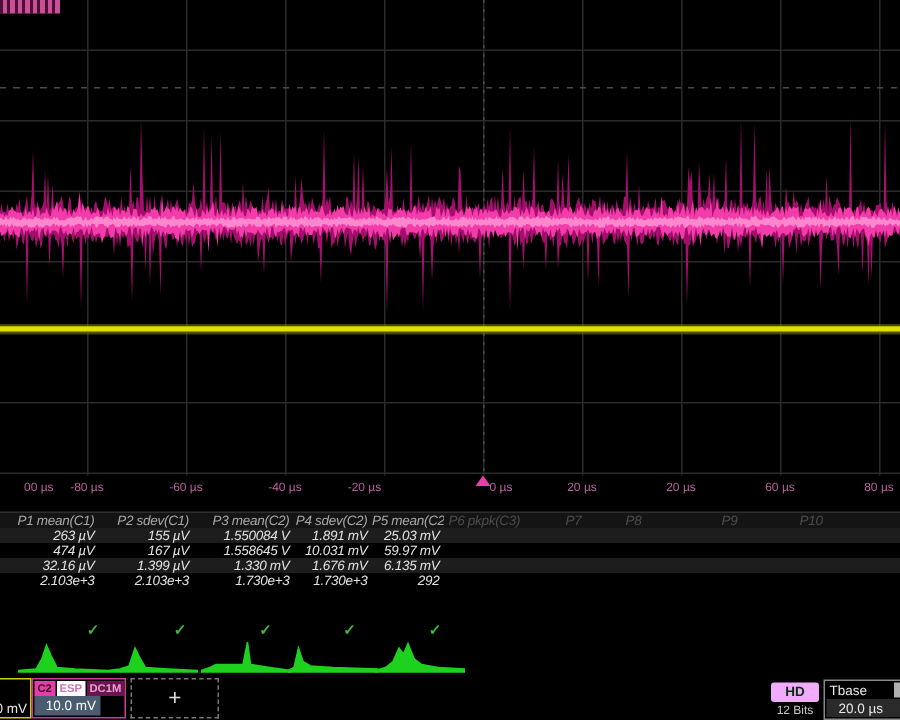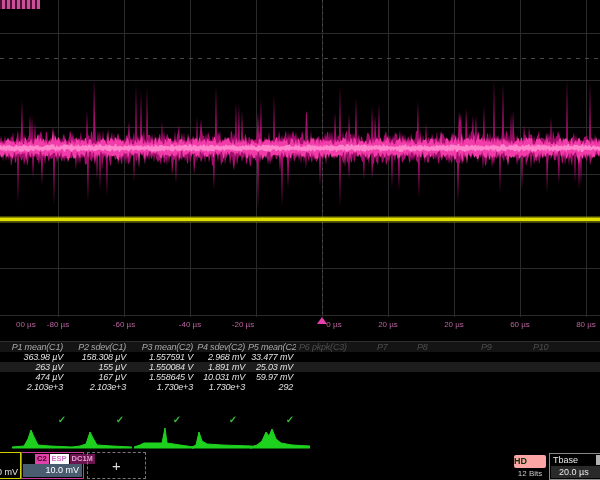--- a/index.html
+++ b/index.html
@@ -32,31 +32,31 @@
   .c0{width:66px;} .c1{width:63px;} .c2{width:67px;} .c3{width:52px;} .c4{width:48px;}
   .dimhdr{position:absolute;top:0;font-size:9px;line-height:10px;color:#4d4d4d;white-space:nowrap;}
   .chk{position:absolute;top:414px;font-size:10px;font-weight:bold;color:#3dbb3d;transform:translateX(-50%);}
   
   .histicon{position:absolute;top:426px;}
   
   .descbox{position:absolute;top:452px;height:27px;box-sizing:border-box;}
   #c1-box{left:-34px;width:55px;border:1px solid #cfcf00;}
   #c1-value{position:absolute;right:2px;bottom:1px;font-size:9px;color:#e8e8e8;}
   #c2-box{left:21px;width:63px;border:1px solid #cc3a9a;}
-  #c2-badges{position:absolute;left:1px;top:1px;display:flex;gap:1px;margin-left:12px;}
+  #c2-badges{position:absolute;left:1px;top:1px;display:flex;gap:1px;}
   #c2-badges span{font-size:7.5px;line-height:10px;padding:0 2px;font-weight:bold;}
   #c2-chan{background:#e040a8;color:#38001f;}
   #c2-esp{background:#ffffff;color:#d070c0;}
   #c2-coupling{background:#6a1450;color:#e8a0d0;}
-  #c2-value{position:absolute;left:1px;right:1px;bottom:1px;height:13px;background:#4a5c70;
+  #c2-value{position:absolute;left:1px;right:16px;bottom:1px;height:13px;background:#4a5c70;
       color:#fff;font-size:9px;line-height:13px;text-align:right;padding-right:3px;}
   #add-box{left:87px;width:59px;border:1px dashed #777;color:#ddd;
       text-align:center;font-size:15px;line-height:25px;}
-  #hd-badge{position:absolute;left:514px;top:455px;width:32px;height:13px;background:#fca5a5;
-      border-radius:2px;color:#043004;font-size:9px;font-weight:bold;line-height:13px;}
+  #hd-badge{position:absolute;left:514px;top:455px;width:32px;height:13px;background:#f0abfc;
+      border-radius:2px;color:#043004;font-size:9px;font-weight:bold;text-align:center;line-height:13px;}
   #bits-label{position:absolute;left:510px;top:469px;width:40px;text-align:center;
       color:#c8c8c8;font-size:8px;}
   #tbase-box{position:absolute;left:549px;top:453px;width:62px;height:27px;
       box-sizing:border-box;border:1px solid #888;}
   #tbase-label{position:absolute;left:3px;top:1px;font-size:9px;color:#e8e8e8;}
   #tbase-tab{position:absolute;right:2px;top:1px;width:12px;height:10px;background:#b0b0b0;}
   #tbase-value{position:absolute;left:1px;right:1px;bottom:1px;height:12px;background:#2a2a2a;
       color:#e8e8e8;font-size:9px;line-height:12px;padding-left:8px;}
 </style>
 </head>
@@ -116,40 +116,40 @@
         <span class="cell c2">P3 mean(C2)</span>
         <span class="cell c3">P4 sdev(C2)</span>
         <span class="cell c4">P5 mean(C2)</span>
         <div class="dimhdr" style="left: 299px;">P6 pkpk(C3)</div>
         <div class="dimhdr" style="left: 377px;">P7</div>
         <div class="dimhdr" style="left: 417px;">P8</div>
         <div class="dimhdr" style="left: 481px;">P9</div>
         <div class="dimhdr" style="left: 533px;">P10</div>
       </div>
     <div id="meas-rows">
-        <div class="trow">
-          <span class="cell c0">363.98 µV</span>
-          <span class="cell c1">158.308 µV</span>
-          <span class="cell c2">1.557591 V</span>
-          <span class="cell c3">2.968 mV</span>
-          <span class="cell c4">33.477 mV</span>
-        </div>
         <div class="trow stripe">
           <span class="cell c0">263 µV</span>
           <span class="cell c1">155 µV</span>
           <span class="cell c2">1.550084 V</span>
           <span class="cell c3">1.891 mV</span>
           <span class="cell c4">25.03 mV</span>
         </div>
         <div class="trow">
           <span class="cell c0">474 µV</span>
           <span class="cell c1">167 µV</span>
           <span class="cell c2">1.558645 V</span>
           <span class="cell c3">10.031 mV</span>
           <span class="cell c4">59.97 mV</span>
+        </div>
+        <div class="trow stripe">
+          <span class="cell c0">32.16 µV</span>
+          <span class="cell c1">1.399 µV</span>
+          <span class="cell c2">1.330 mV</span>
+          <span class="cell c3">1.676 mV</span>
+          <span class="cell c4">6.135 mV</span>
         </div>
         <div class="trow">
           <span class="cell c0">2.103e+3</span>
           <span class="cell c1">2.103e+3</span>
           <span class="cell c2">1.730e+3</span>
           <span class="cell c3">1.730e+3</span>
           <span class="cell c4">292</span>
         </div>
       </div>
   </div>

